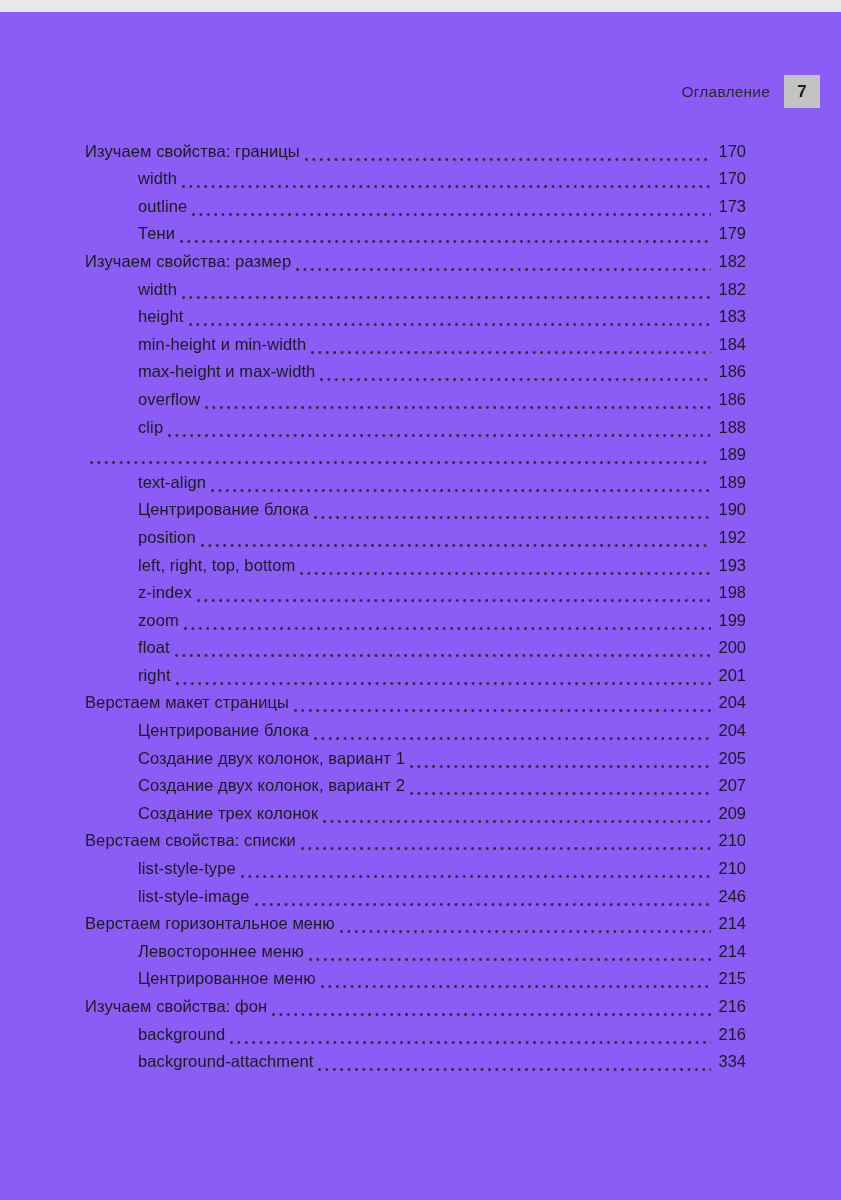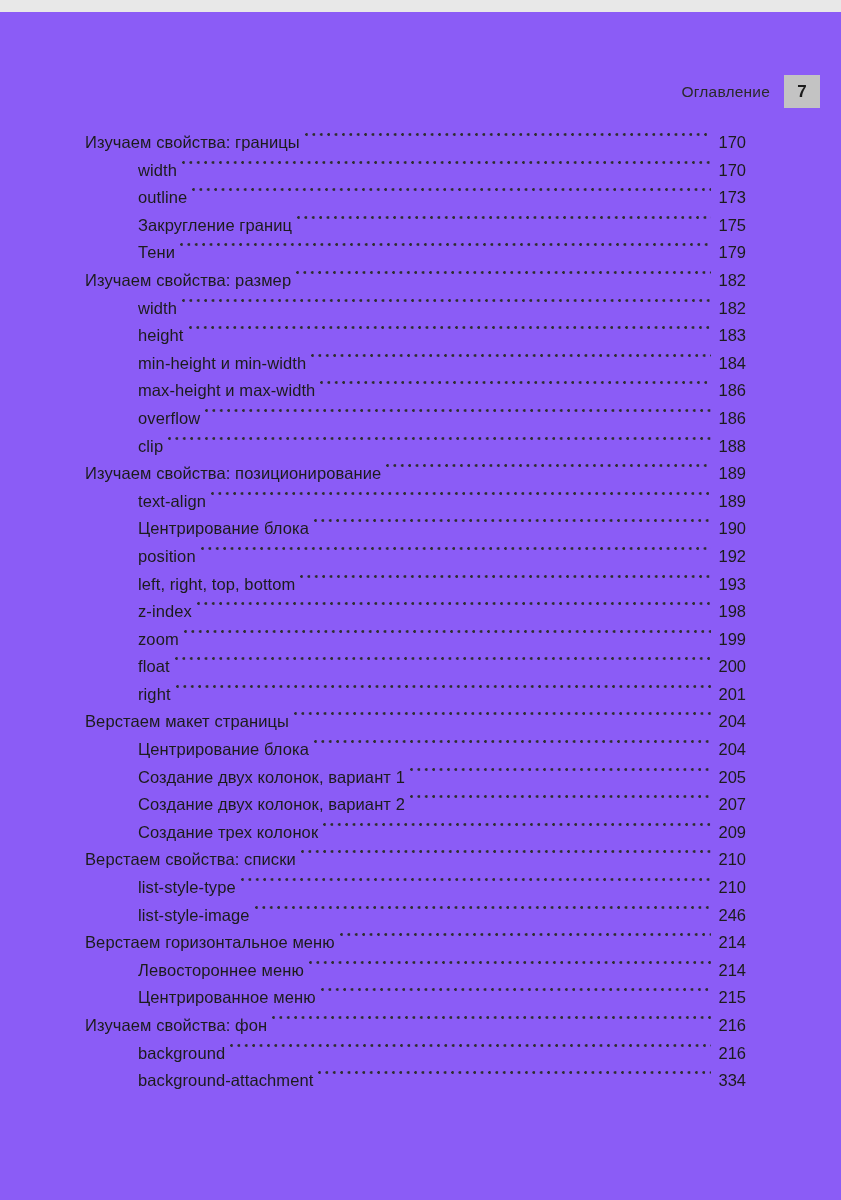--- a/index.html
+++ b/index.html
@@ -43,21 +43,21 @@
     color: #1c1c1c;
   }
   .toc {
     position: absolute;
     top: 121px;
     left: 85px;
     width: 661px;
   }
   .toc-row {
     display: flex;
-    align-items: flex-start;
+    align-items: flex-end;
     height: 27.6px;
     font-size: 16.5px;
     color: #1c1c1c;
   }
   .toc-row.level-1 { padding-left: 53px; }
   .toc-title {
     white-space: nowrap;
     letter-spacing: 0.1px;
   }
   .dots {
@@ -98,25 +98,20 @@
       <span class="toc-title">width</span>
       <span class="dots"></span>
       <span class="toc-page">170</span>
     </div>
       <div class="toc-row level-1">
       <span class="toc-title">outline</span>
       <span class="dots"></span>
       <span class="toc-page">173</span>
     </div>
       <div class="toc-row level-1">
-      <span class="toc-title">Закругление границ</span>
-      <span class="dots"></span>
-      <span class="toc-page">175</span>
-    </div>
-      <div class="toc-row level-1">
       <span class="toc-title">Тени</span>
       <span class="dots"></span>
       <span class="toc-page">179</span>
     </div>
       <div class="toc-row level-0">
       <span class="toc-title">Изучаем свойства: размер</span>
       <span class="dots"></span>
       <span class="toc-page">182</span>
     </div>
       <div class="toc-row level-1">
@@ -143,21 +138,20 @@
       <span class="toc-title">overflow</span>
       <span class="dots"></span>
       <span class="toc-page">186</span>
     </div>
       <div class="toc-row level-1">
       <span class="toc-title">clip</span>
       <span class="dots"></span>
       <span class="toc-page">188</span>
     </div>
       <div class="toc-row level-0">
-      <span class="toc-title">Изучаем свойства: позиционирование</span>
       <span class="dots"></span>
       <span class="toc-page">189</span>
     </div>
       <div class="toc-row level-1">
       <span class="toc-title">text-align</span>
       <span class="dots"></span>
       <span class="toc-page">189</span>
     </div>
       <div class="toc-row level-1">
       <span class="toc-title">Центрирование блока</span>

